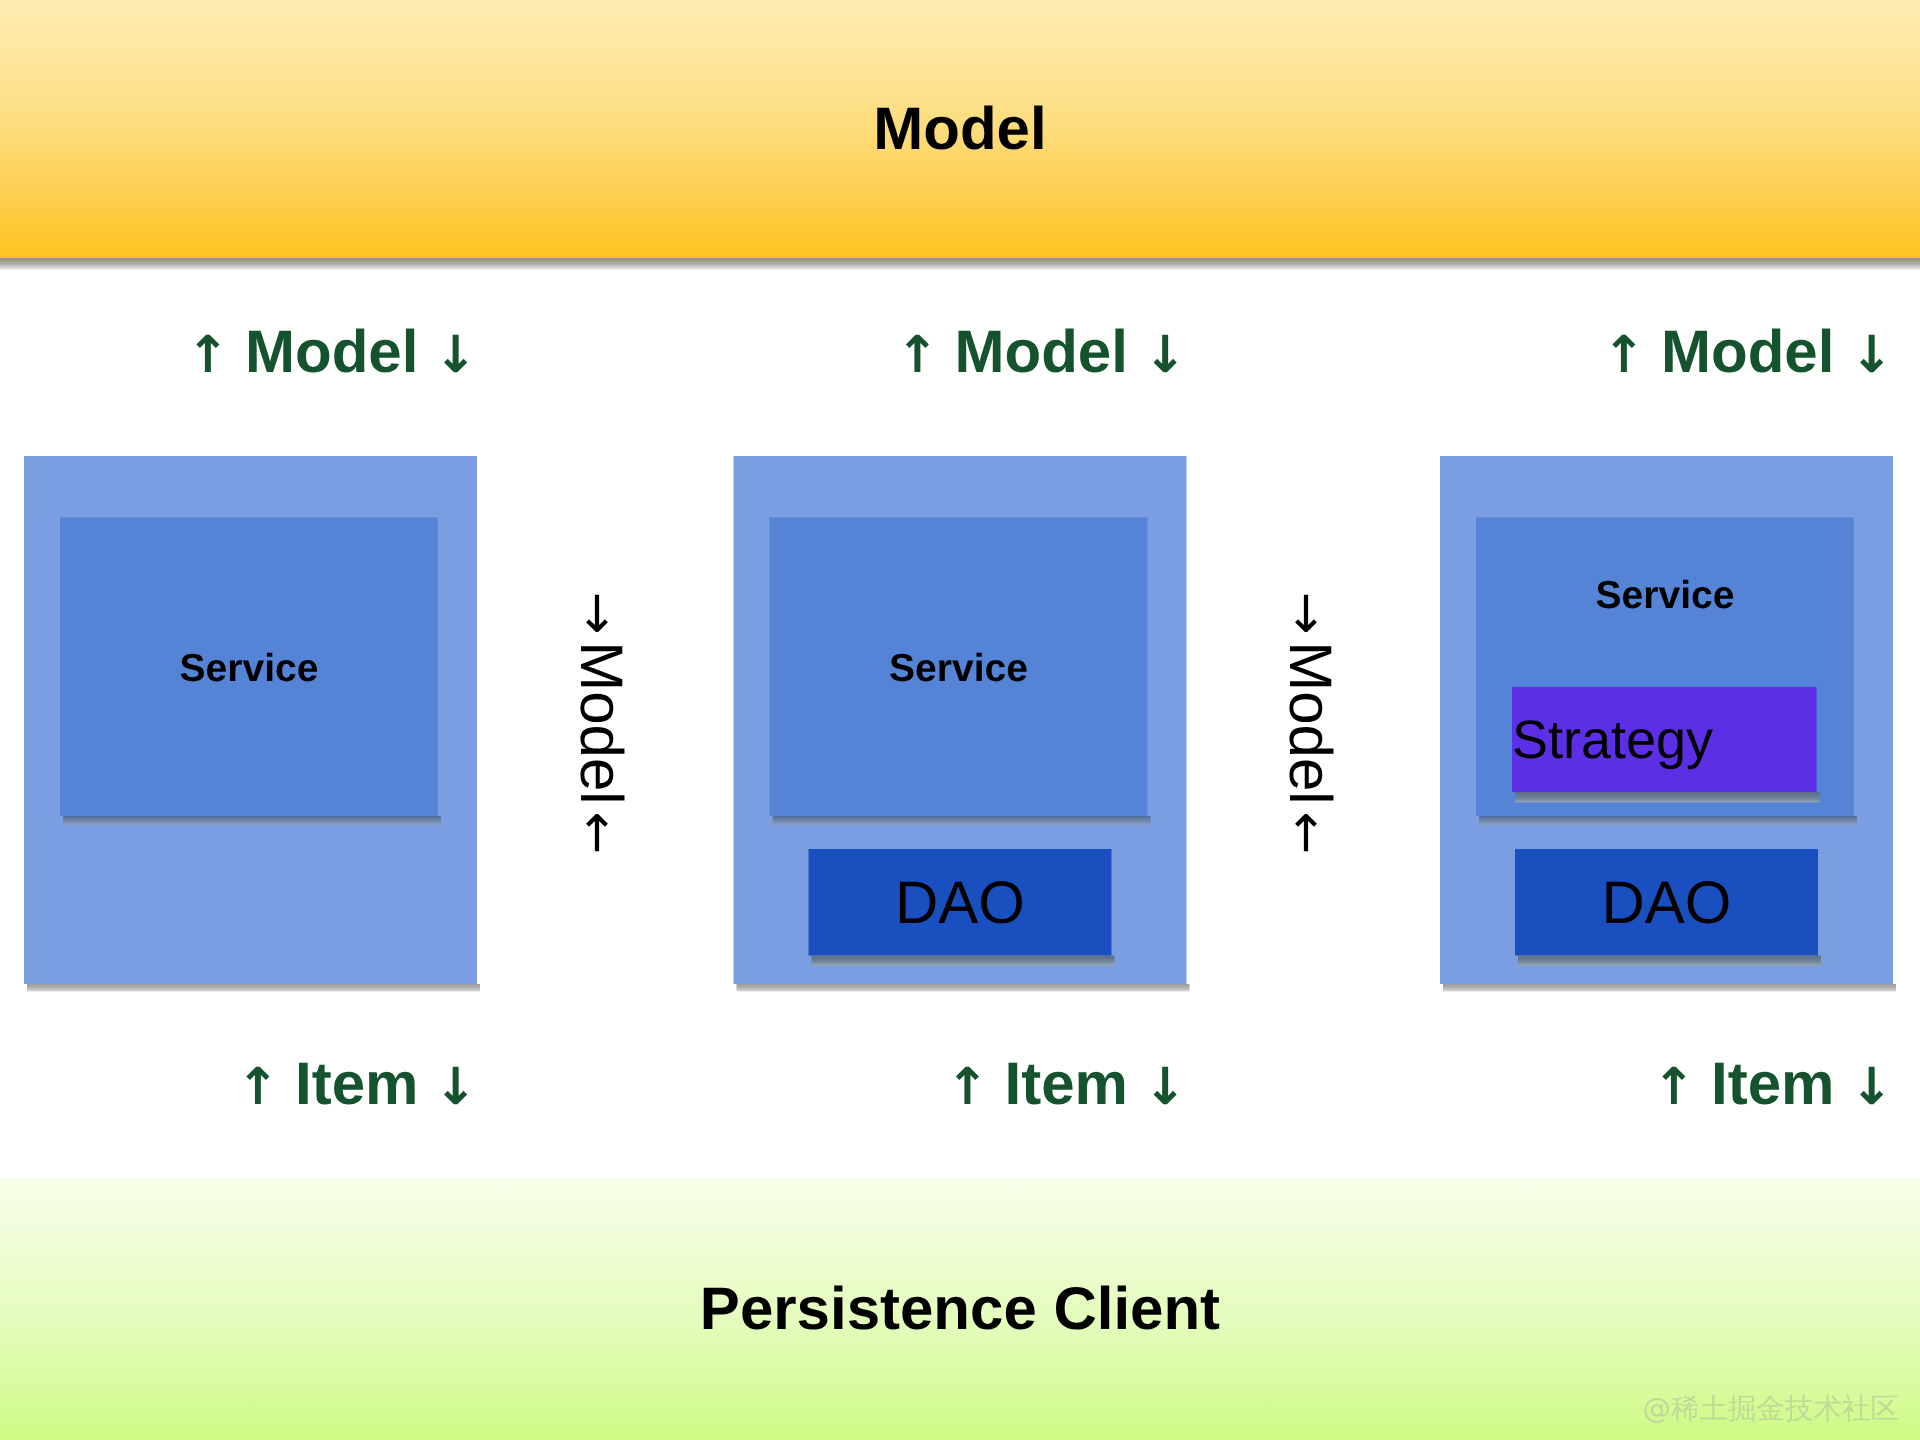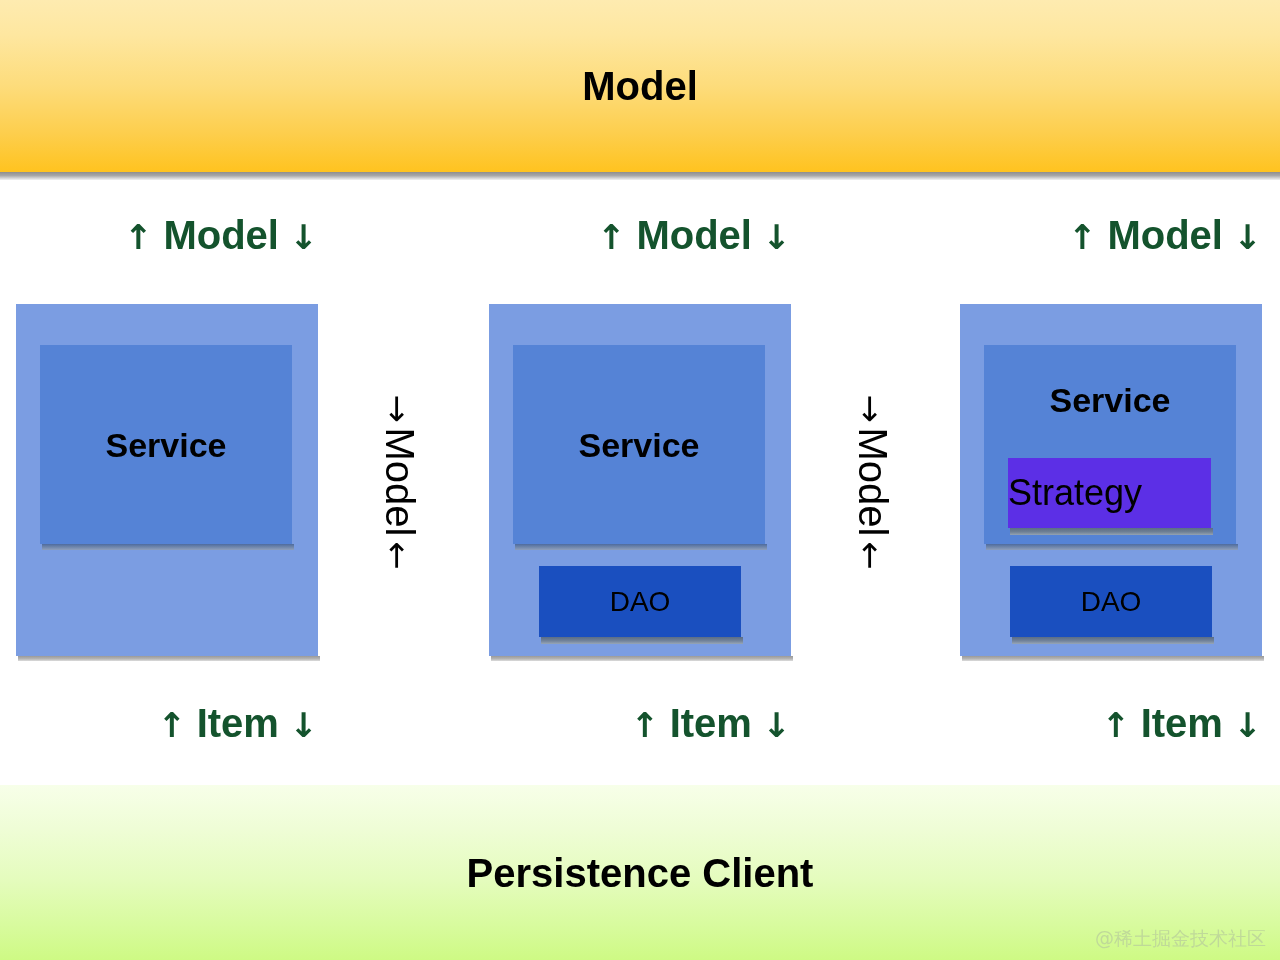--- a/index.html
+++ b/index.html
@@ -147,21 +147,21 @@
     top: 199px;
     width: 252px;
     height: 6px;
     background: linear-gradient(to bottom, #4e6b9e 0%, #6f86ab 50%, #8f9fbc 100%);
   }
   .service-label {
     position: absolute;
     left: 0;
     top: 0;
     width: 252px;
-    font-size: 34px;
+    font-size: 26px;
     font-weight: bold;
     color: #000000;
     text-align: center;
     line-height: 1;
   }
   
   .service-label.centered {
     height: 199px;
     display: flex;
     align-items: center;
@@ -213,21 +213,21 @@
   .dao-box::after {
     content: "";
     position: absolute;
     left: 2px;
     top: 71px;
     width: 202px;
     height: 7px;
     background: linear-gradient(to bottom, #5a6d86 0%, #72839a 55%, #97a6b8 100%);
   }
   .dao-label {
-    font-size: 28px;
+    font-size: 40px;
     color: #000000;
     line-height: 1;
   }
   .vconn-wrap {
     position: absolute;
     width: 56px;
     height: 200px;
   }
   #vconn-1 { left: 372px; top: 382px; }
   #vconn-2 { left: 845px; top: 382px; }

